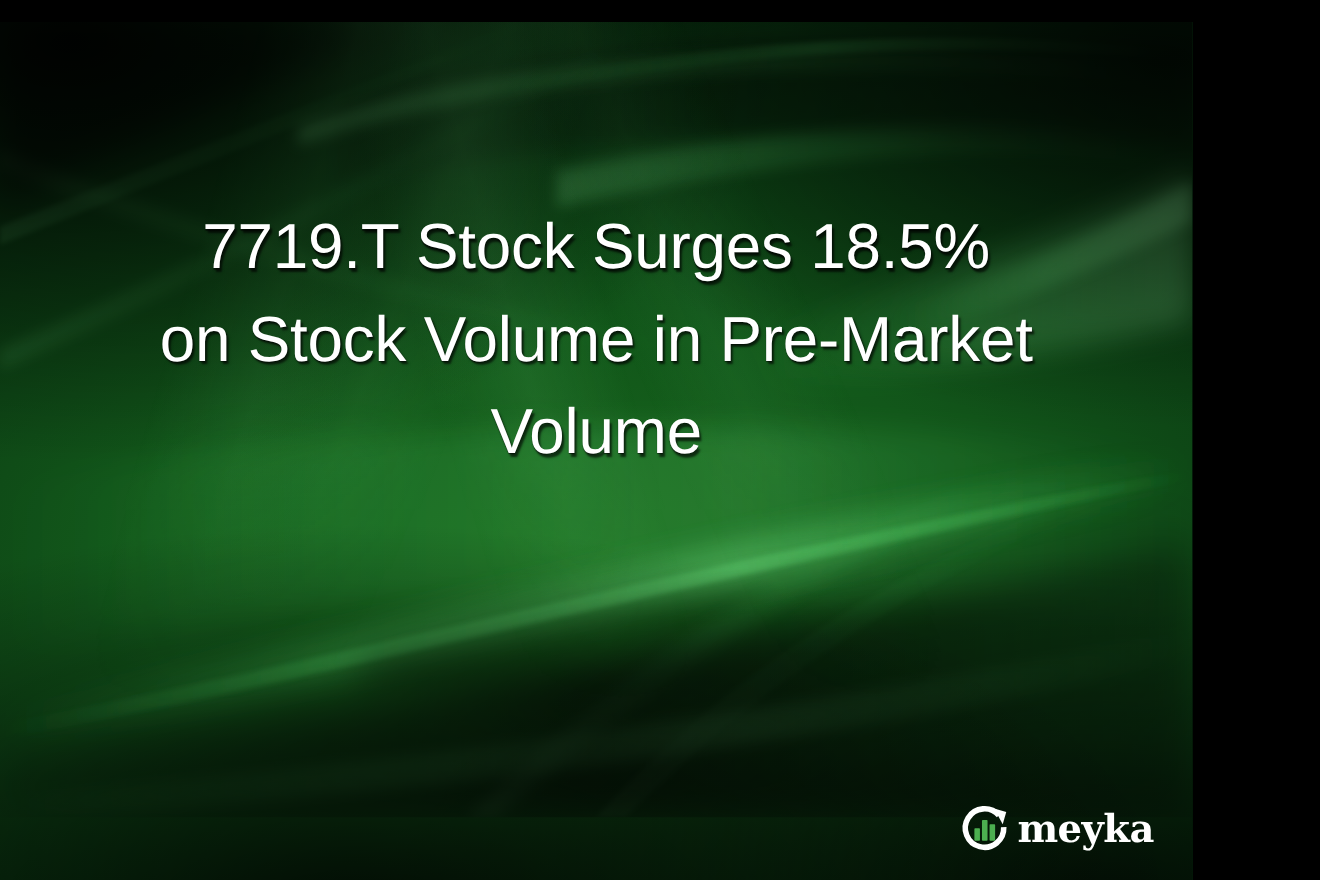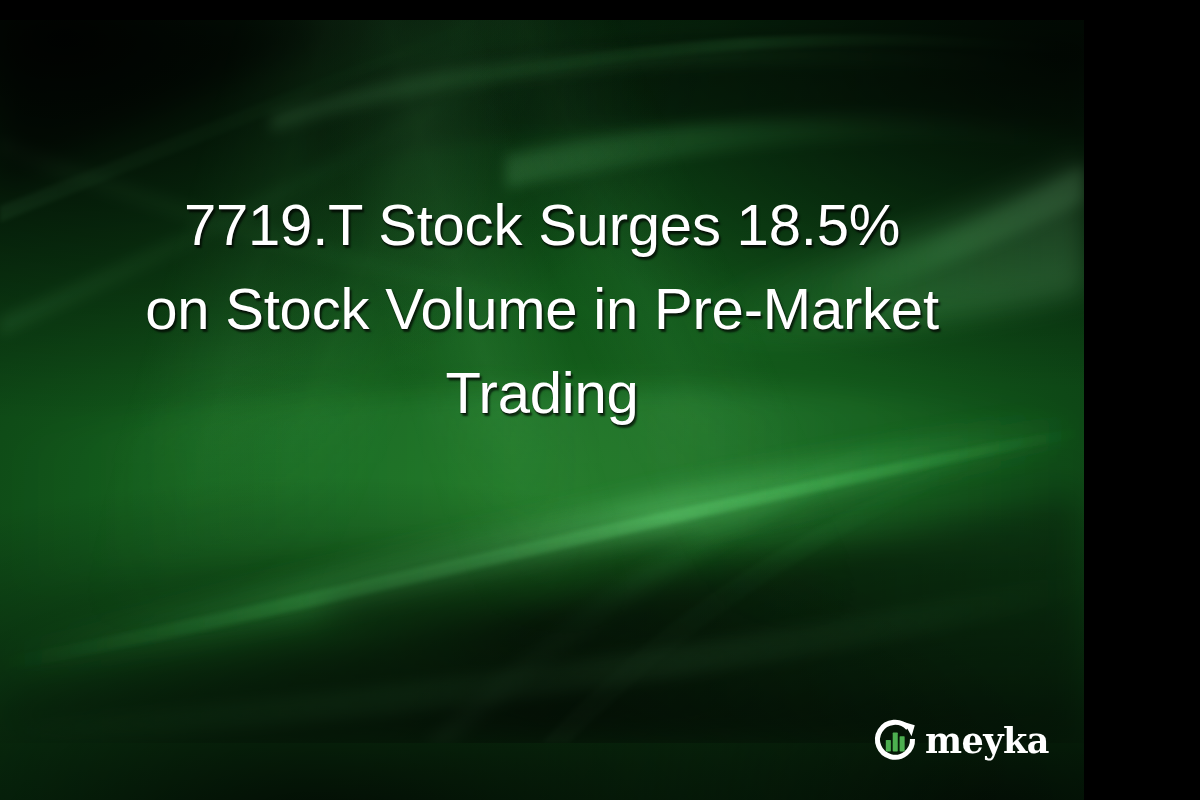--- a/index.html
+++ b/index.html
@@ -72,21 +72,21 @@
     font-weight: 400;
     letter-spacing: -0.2px;
     white-space: nowrap;
     text-shadow: 2px 3px 2px rgba(0,0,0,0.65), 0 1px 1px rgba(0,0,0,0.5);
   }
 
   
   #logo {
     position: absolute;
     right: 35px;
-    bottom: 58px;
+    bottom: 45px;
     display: flex;
     align-items: center;
     gap: 7px;
   }
   #logo-mark { display: block; width: 46px; height: 46px; }
   #logo-wordmark {
     color: #ffffff;
     font-family: "DejaVu Serif", serif;
     font-size: 35px;
     font-weight: 700;
@@ -190,21 +190,21 @@
 
     <path d="M0,0 L420,0 C250,72 110,130 0,188 Z" fill="#000000" filter="url(#sblurBig)" opacity="0.5"></path>
   </svg>
 
   <div class="bg-layer" id="bg-streaks"></div>
   <div class="bg-layer" id="bg-vignette"></div>
 
   <div id="headline-block">
     <span class="headline-line">7719.T Stock Surges 18.5%</span>
     <span class="headline-line">on Stock Volume in Pre-Market</span>
-    <span class="headline-line">Trading</span>
+    <span class="headline-line">Volume</span>
   </div>
 
   <div id="logo">
     <svg id="logo-mark" viewBox="0 0 100 100">
 
       <path d="M78.5,26.5 A38,38 0 1 0 88,50" fill="none" stroke="#ffffff" stroke-width="11" stroke-linecap="butt"></path>
 
       <path d="M69,13 L93,20 L86,44 Z" fill="#ffffff"></path>
 
       <rect x="30" y="52" width="11" height="25" rx="1.5" fill="#4CAF50"></rect>

